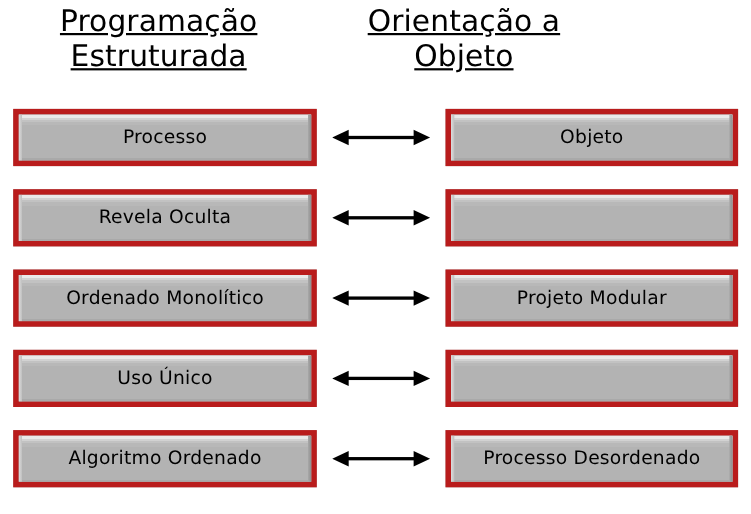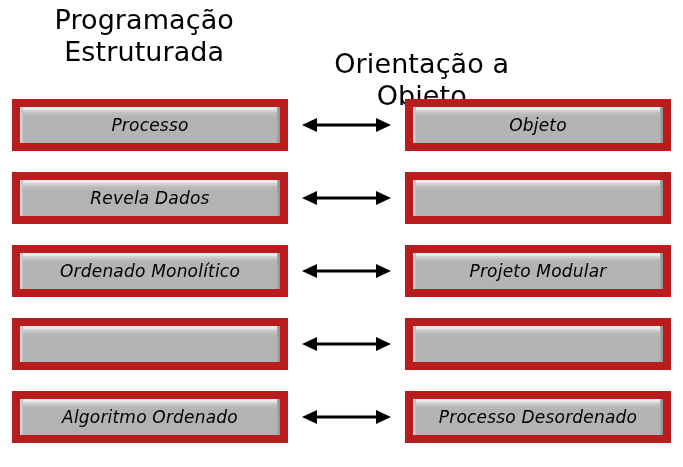--- a/index.html
+++ b/index.html
@@ -24,31 +24,32 @@
   }
 
   
   .headings {
     position: absolute;
     top: 0;
     left: 0;
     width: 565px;
     height: 92px;
     display: flex;
+    text-decoration: underline;
   }
   .heading-col {
     width: 50%;
     display: flex;
     align-items: flex-start;
     justify-content: center;
     padding-top: 4px;
     box-sizing: border-box;
   }
   .heading-col.left { padding-left: 6px; }
-  .heading-col.right { padding-right: 4px; margin-top: 44px; }
+  .heading-col.right { padding-right: 4px; }
 
   .heading-text {
     font-family: "DejaVu Sans", "Liberation Sans", sans-serif;
     font-size: 27px;
     line-height: 1.18;
     font-weight: 400;
     text-align: center;
     color: #000000;
     white-space: pre-line;
     letter-spacing: 0.1px;
@@ -68,27 +69,26 @@
     display: flex;
     align-items: center;
   }
   .row:last-child { margin-bottom: 0; align-items: center; }
 
   
   .box {
     position: relative;
     height: 52px;
     box-sizing: border-box;
-    border: 8px solid #b91c1c;
+    border: 5px solid #b91c1c;
     background: #b3b3b3;
     display: flex;
     align-items: center;
     justify-content: center;
     overflow: hidden;
-    font-style: italic;
   }
   .box.left  { margin-left: 12px;  width: 276px; }
   .box.right { margin-left: 0;     width: 266px; }
 
   .box-inner {
     position: absolute;
     top: 0; left: 0; right: 0; bottom: 0;
     background:
       linear-gradient(to bottom,
         #e9e9e9 0px, #e9e9e9 3px,
@@ -174,21 +174,21 @@
         <span class="box-edge-r"></span>
         <span class="box-label">Objeto</span>
       </div>
     </div>
 
     <div class="row">
       <div class="box left">
         <span class="box-inner"></span>
         <span class="box-edge-l"></span>
         <span class="box-edge-r"></span>
-        <span class="box-label">Revela Dados</span>
+        <span class="box-label">Revela Oculta</span>
       </div>
       <div class="arrow-cell">
         <svg class="arrow-svg" width="89" height="20" viewBox="0 0 89 20">
           <rect x="13" y="8.5" width="63" height="3" fill="#000000"></rect>
           <polygon points="0,10 15,3 15,17" fill="#000000"></polygon>
           <polygon points="89,10 74,3 74,17" fill="#000000"></polygon>
         </svg>
       </div>
       <div class="box right">
         <span class="box-inner"></span>
@@ -217,20 +217,21 @@
         <span class="box-edge-r"></span>
         <span class="box-label">Projeto Modular</span>
       </div>
     </div>
 
     <div class="row">
       <div class="box left">
         <span class="box-inner"></span>
         <span class="box-edge-l"></span>
         <span class="box-edge-r"></span>
+        <span class="box-label">Uso Único</span>
       </div>
       <div class="arrow-cell">
         <svg class="arrow-svg" width="89" height="20" viewBox="0 0 89 20">
           <rect x="13" y="8.5" width="63" height="3" fill="#000000"></rect>
           <polygon points="0,10 15,3 15,17" fill="#000000"></polygon>
           <polygon points="89,10 74,3 74,17" fill="#000000"></polygon>
         </svg>
       </div>
       <div class="box right">
         <span class="box-inner"></span>

